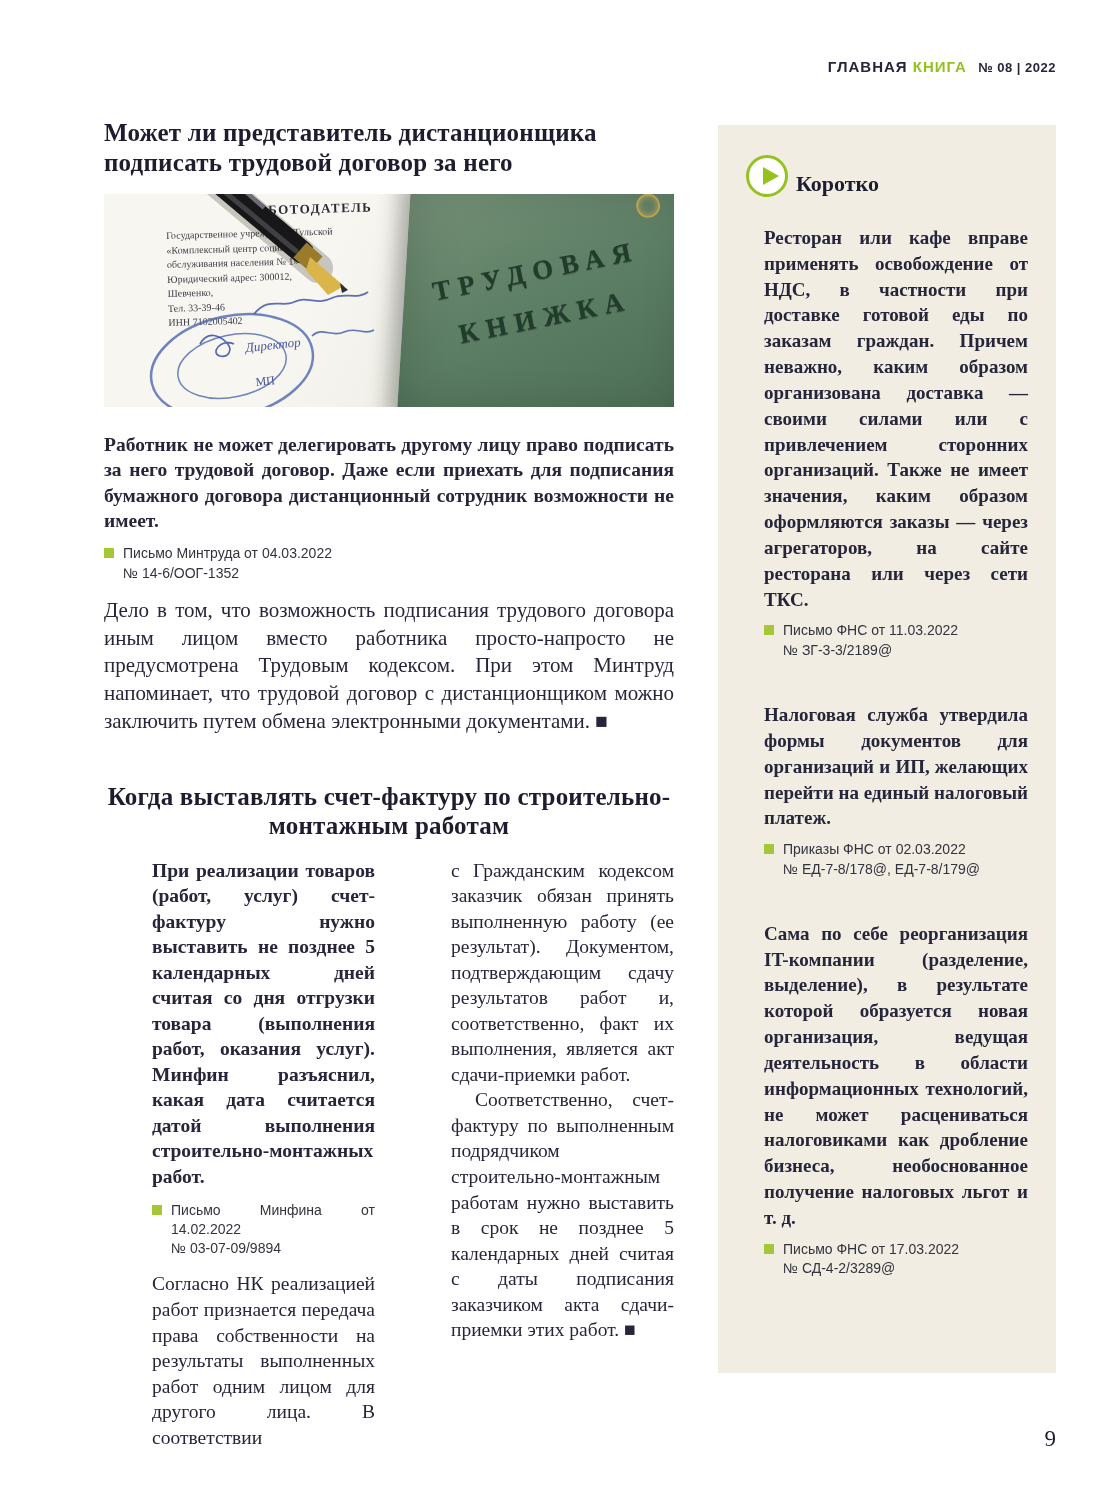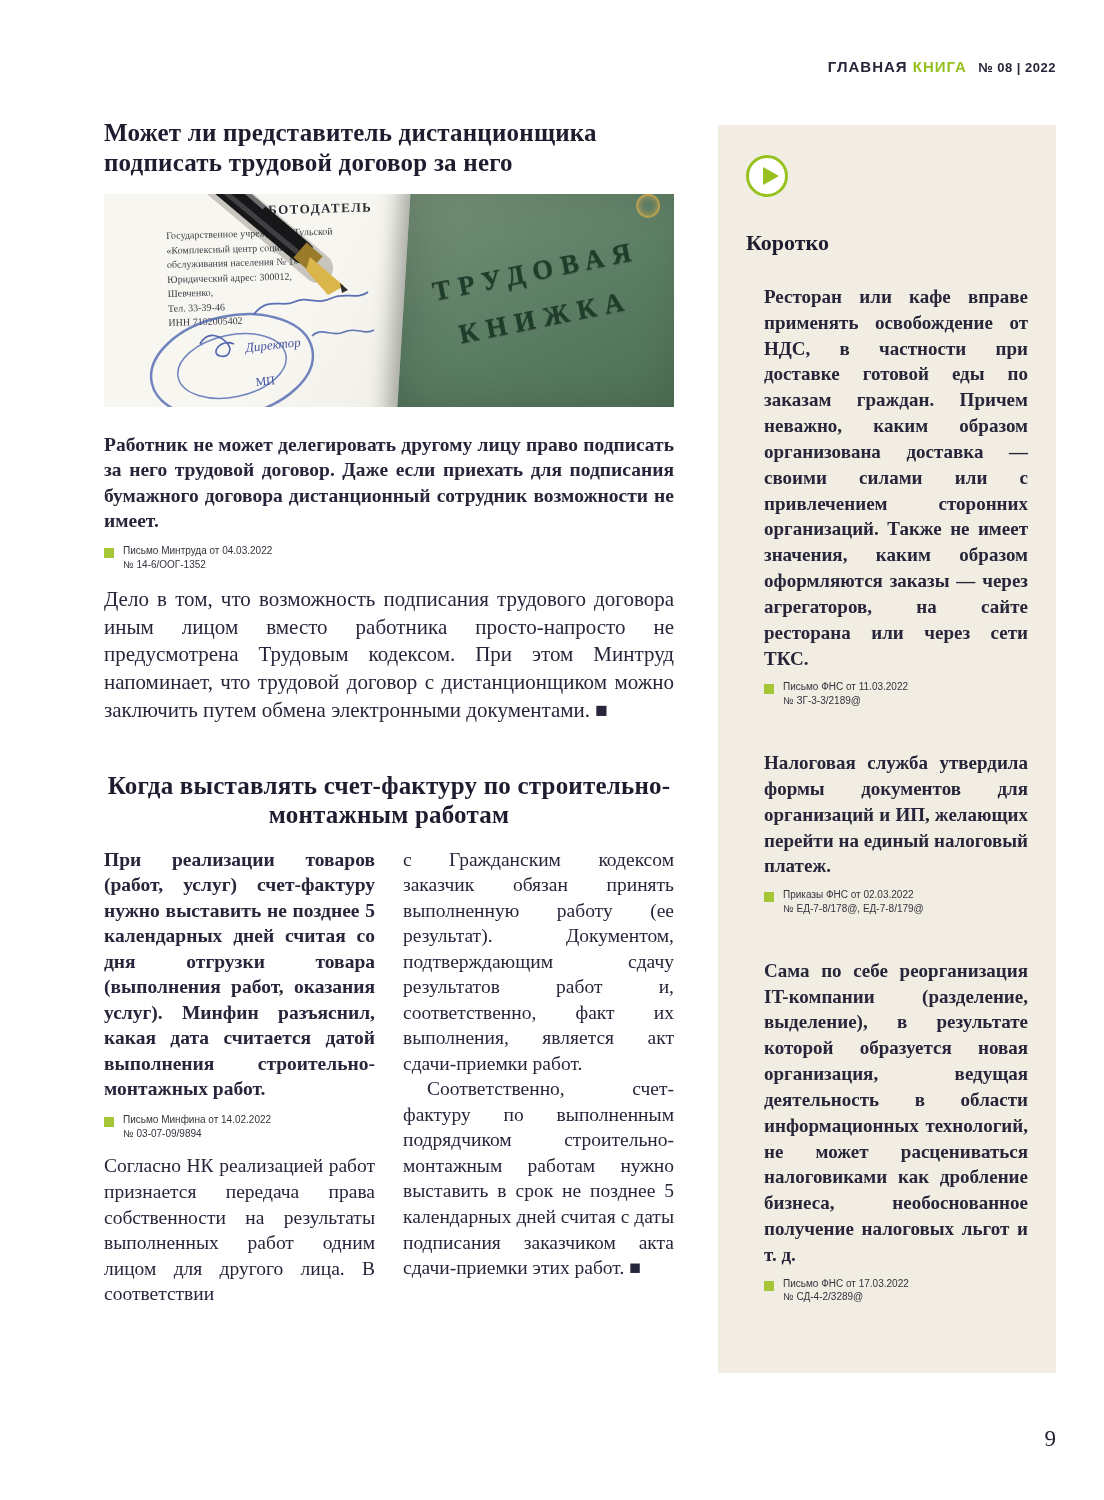--- a/index.html
+++ b/index.html
@@ -77,39 +77,39 @@
   
   .lead {
     margin-top:25px; font-weight:bold; font-size:19.5px; line-height:1.3;
     text-align:justify;
   }
   .body-text { margin-top:14px; font-size:21px; line-height:1.32; text-align:justify; }
 
   
   .ref {
     display:flex; gap:9px; margin-top:11px;
-    font-family:"Liberation Sans", sans-serif; font-size:10px;
+    font-family:"Liberation Sans", sans-serif; font-size:14px;
     line-height:1.38; color:#33333d;
   }
   .ref-square { width:10px; height:10px; background:#a5c637; margin-top:4px; flex:none; }
 
   
   .columns { display:flex; gap:28px; margin-top:17px; }
-  .col { width:271px; font-size:19.5px; line-height:1.31; text-align:justify; }
+  .col { width:271px; font-size:19.5px; line-height:1.31; text-align:justify;margin-left:48px; }
   .col-lead { font-weight:bold; }
   .col-body { margin-top:13px; }
   .col p + p.indent { text-indent:24px; }
   .col .ref { margin-bottom:0; }
 
   
   .sidebar {
     position:absolute; left:718px; top:125px; width:338px; height:1248px;
     background:#f1ede2; padding:30px 28px 24px;
   }
-  .sidebar-head { display:flex; align-items:flex-start; gap:33px; margin-bottom:28px;flex-direction:column; }
+  .sidebar-head { display:flex; align-items:flex-end; gap:8px; margin-bottom:28px; }
   .play-icon {
     width:42px; height:42px; border-radius:50%; border:3px solid #96c11e;
     background:#ffffff; position:relative; flex:none;
   }
   .play-tri {
     position:absolute; left:14px; top:9px; width:0; height:0;
     border-left:16px solid #96c11e;
     border-top:9px solid transparent; border-bottom:9px solid transparent;
   }
   .sidebar-heading { font-size:22px; font-weight:bold; color:#1d1d2f; }

